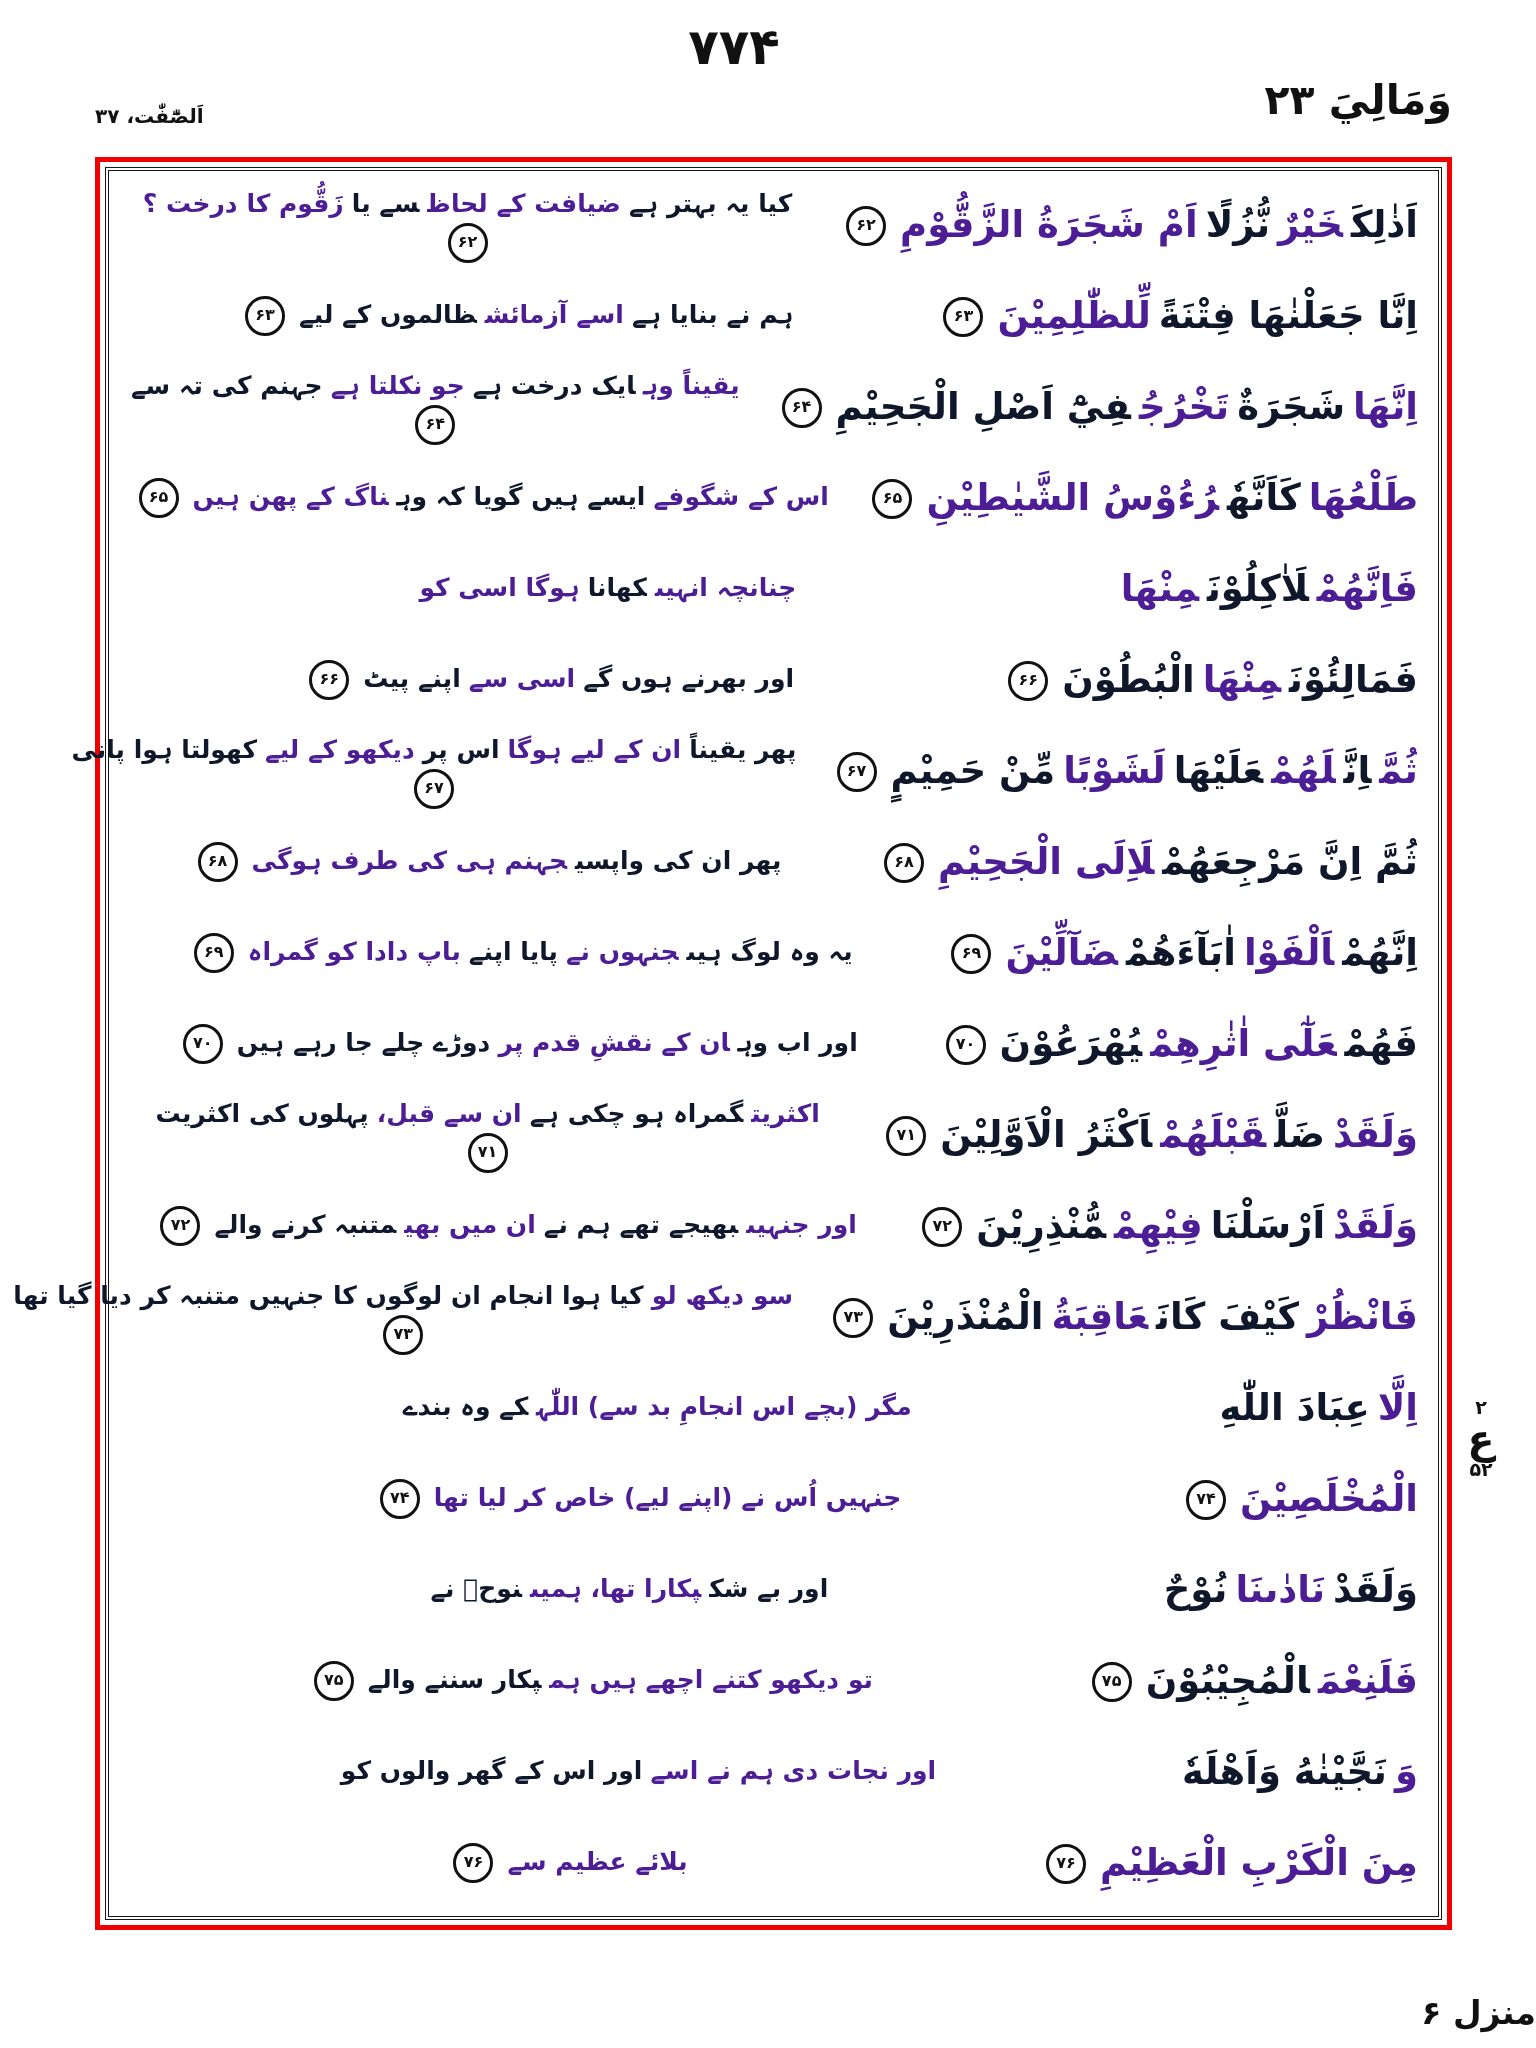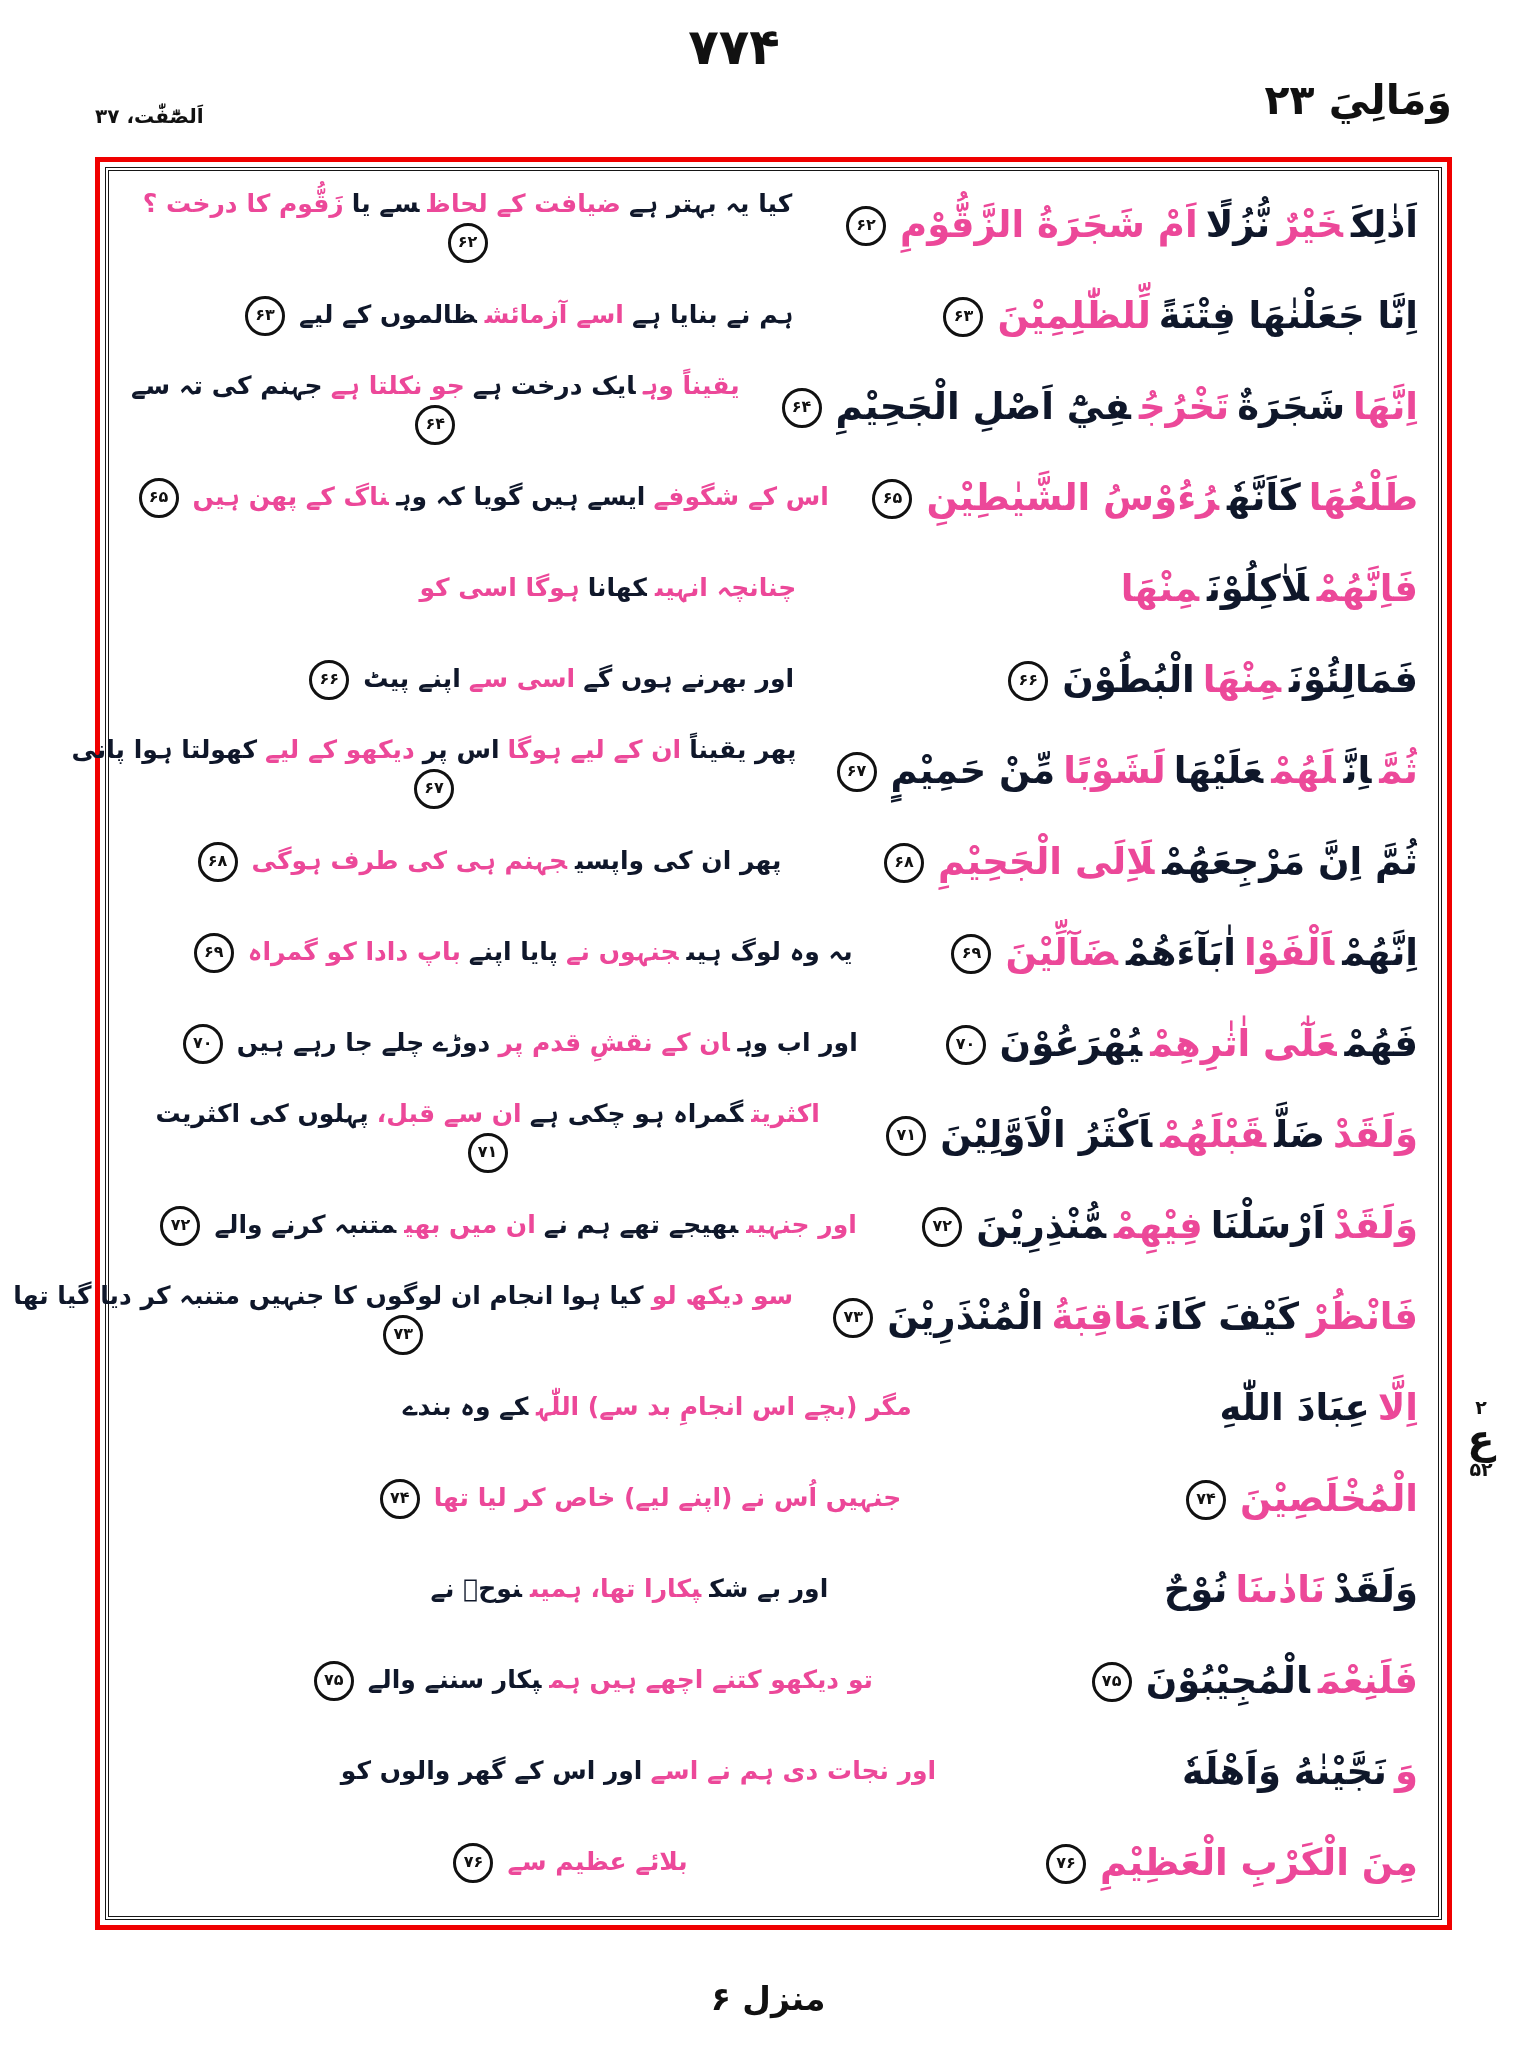--- a/index.html
+++ b/index.html
@@ -16,32 +16,32 @@
          border:5px solid #f00000;padding:5px;box-sizing:border-box;}
   .frame-inner{width:100%;height:100%;border:4px double #161616;box-sizing:border-box;
          display:flex;flex-direction:column;direction:rtl;padding:8px 16px;}
   .row{flex:1;display:flex;align-items:center;min-height:0;}
   .ar-cell{flex:0 0 auto;max-width:58%;padding-left:26px;}
   .ur-cell{flex:1 1 auto;text-align:center;}
   .ar{font-size:37px;font-weight:bold;line-height:1.5;color:#111;}
   .ur{font-size:25px;font-weight:bold;line-height:1.45;color:#111;}
   .seg{margin:0 4px;white-space:nowrap;}
   .seg.r{color:#0f172a;}
-  .seg.b{color:#ec4899;}
+  .seg.b{color:#4c1d95;}
   .num{display:inline-block;min-width:34px;height:34px;line-height:31px;border:3px solid #111;
        border-radius:50%;font-size:16px;font-weight:bold;text-align:center;color:#111;
        margin:0 10px;vertical-align:middle;background:#fff;}
   
   .ruku{position:absolute;right:30px;top:1398px;width:50px;text-align:center;
         font-weight:bold;color:#111;line-height:1.05;}
   .ruku .t{font-size:19px;display:block;}
   .ruku .s{font-size:40px;display:block;}
   .ruku .b{font-size:19px;display:block;}
   
-  .footer{position:absolute;left:0;right:0;bottom:30px;text-align:center;
+  .footer{position:absolute;left:0;right:0;bottom:16px;
           font-size:33px;font-weight:bold;color:#111;}
 </style>
 </head>
 <body>
 
 <div class="page">
 
   <div class="hdr">
     <span class="surah" dir="rtl" lang="ar">اَلصّٰٓفّٰت، ۳۷</span>
     <span class="pgnum" dir="rtl">۷۷۴</span>

